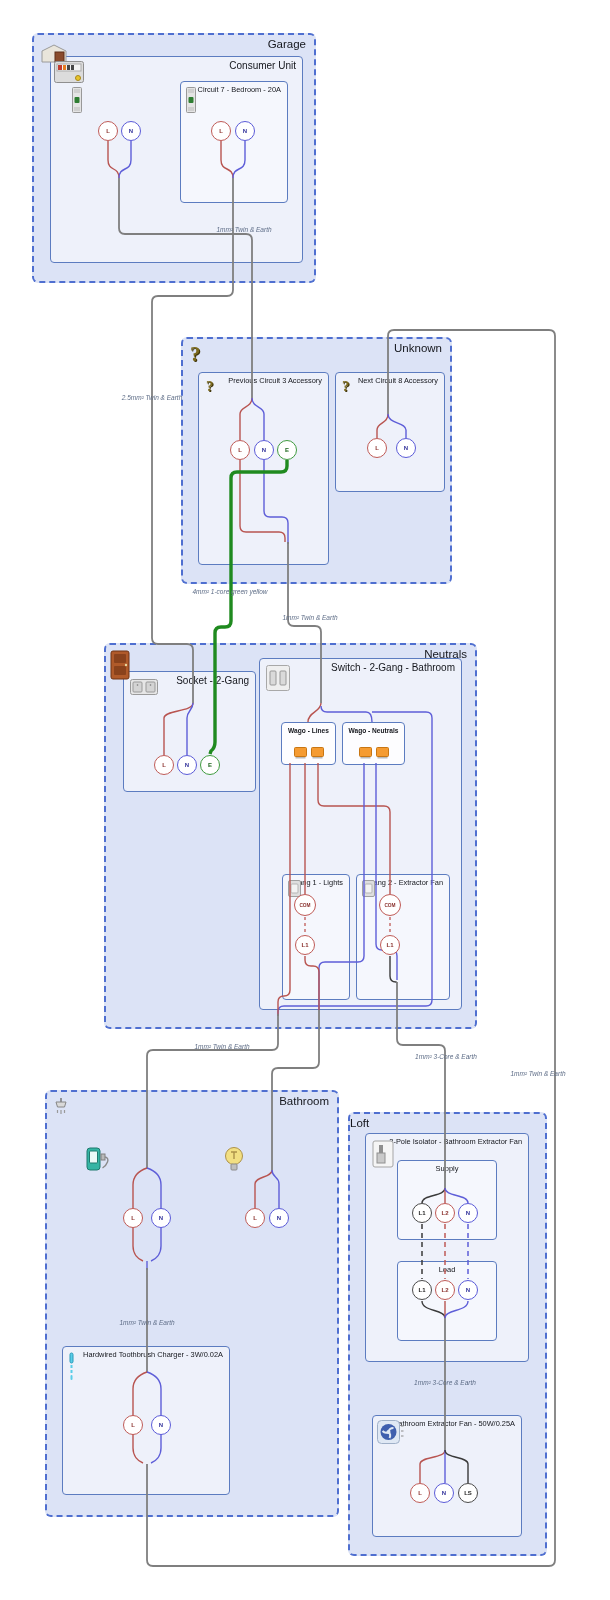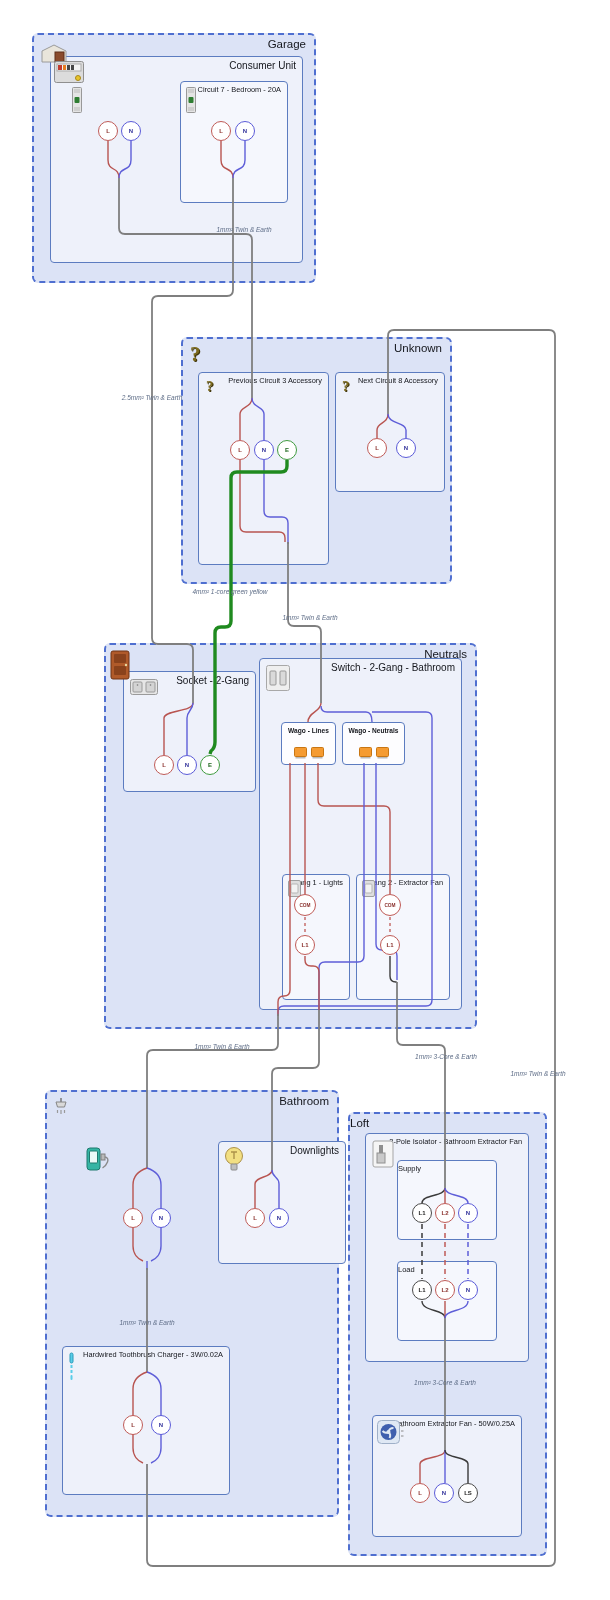--- a/index.html
+++ b/index.html
@@ -6,21 +6,21 @@
   .canvas{position:relative;width:610px;height:1600px;background:#ffffff;
           font-family:"Liberation Sans", sans-serif;overflow:hidden;}
   .zone{position:absolute;border:2px dashed #4f6fd0;border-radius:6px;background:#dce3f6;z-index:1;}
   .zone-label{position:absolute;top:3px;right:8px;font-size:11.5px;color:#14161c;white-space:nowrap;}
   .zone-label.center{left:0;right:0;text-align:left;}
   .box{position:absolute;border:1.4px solid #5c7cc0;border-radius:4px;background:#eef1fa;z-index:2;}
   .box.l2{background:#f5f7fd;z-index:3;}
   .box.white{background:#fdfdff;z-index:3;}
   .box-title{position:absolute;top:3px;right:6px;font-size:10px;color:#14161c;white-space:nowrap;}
   .box-title.small{font-size:7.4px;}
-  .box-title.center{left:0;right:0;text-align:left;font-size:7.5px;}
+  .box-title.center{left:0;right:0;text-align:center;font-size:7.5px;}
   .box-title.wago{left:0;right:0;text-align:center;font-size:6.6px;font-weight:bold;top:4px;}
   .term{position:absolute;width:20px;height:20px;border-radius:50%;background:#ffffff;
         display:flex;align-items:center;justify-content:center;
         font-size:6px;font-weight:bold;color:#333;z-index:6;box-sizing:border-box;border:1.7px solid #888;}
   .term.big{width:22px;height:22px;font-size:4.8px;}
   .t-red{border-color:#bf5b57;color:#8a312d;}
   .t-blue{border-color:#5b5bd8;color:#32329b;}
   .t-green{border-color:#3f9b3f;color:#1d671d;}
   .t-black{border-color:#4a4a4a;color:#222;}
   .cable-label{position:absolute;transform:translate(-50%,-50%);font-size:6.5px;font-style:italic;
@@ -111,23 +111,20 @@
         <span class="wago-chip"></span>
       </span>
   </div>
   <div class="box l2" style="left:282px;top:874px;width:66px;height:124px">
     <span class="box-title small">Gang 1 - Lights</span>
   </div>
   <div class="box l2" style="left:356px;top:874px;width:92px;height:124px">
     <span class="box-title small">Gang 2 - Extractor Fan</span>
   </div>
 
-  <div class="box" style="left:218px;top:1141px;width:126px;height:121px">
-    <span class="box-title">Downlights</span>
-  </div>
   <div class="box" style="left:62px;top:1346px;width:166px;height:147px">
     <span class="box-title small">Hardwired Toothbrush Charger - 3W/0.02A</span>
   </div>
 
   <div class="box" style="left:365px;top:1133px;width:162px;height:227px">
     <span class="box-title small">3-Pole Isolator - Bathroom Extractor Fan</span>
   </div>
   <div class="box l2" style="left:397px;top:1160px;width:98px;height:78px">
     <span class="box-title center">Supply</span>
   </div>

